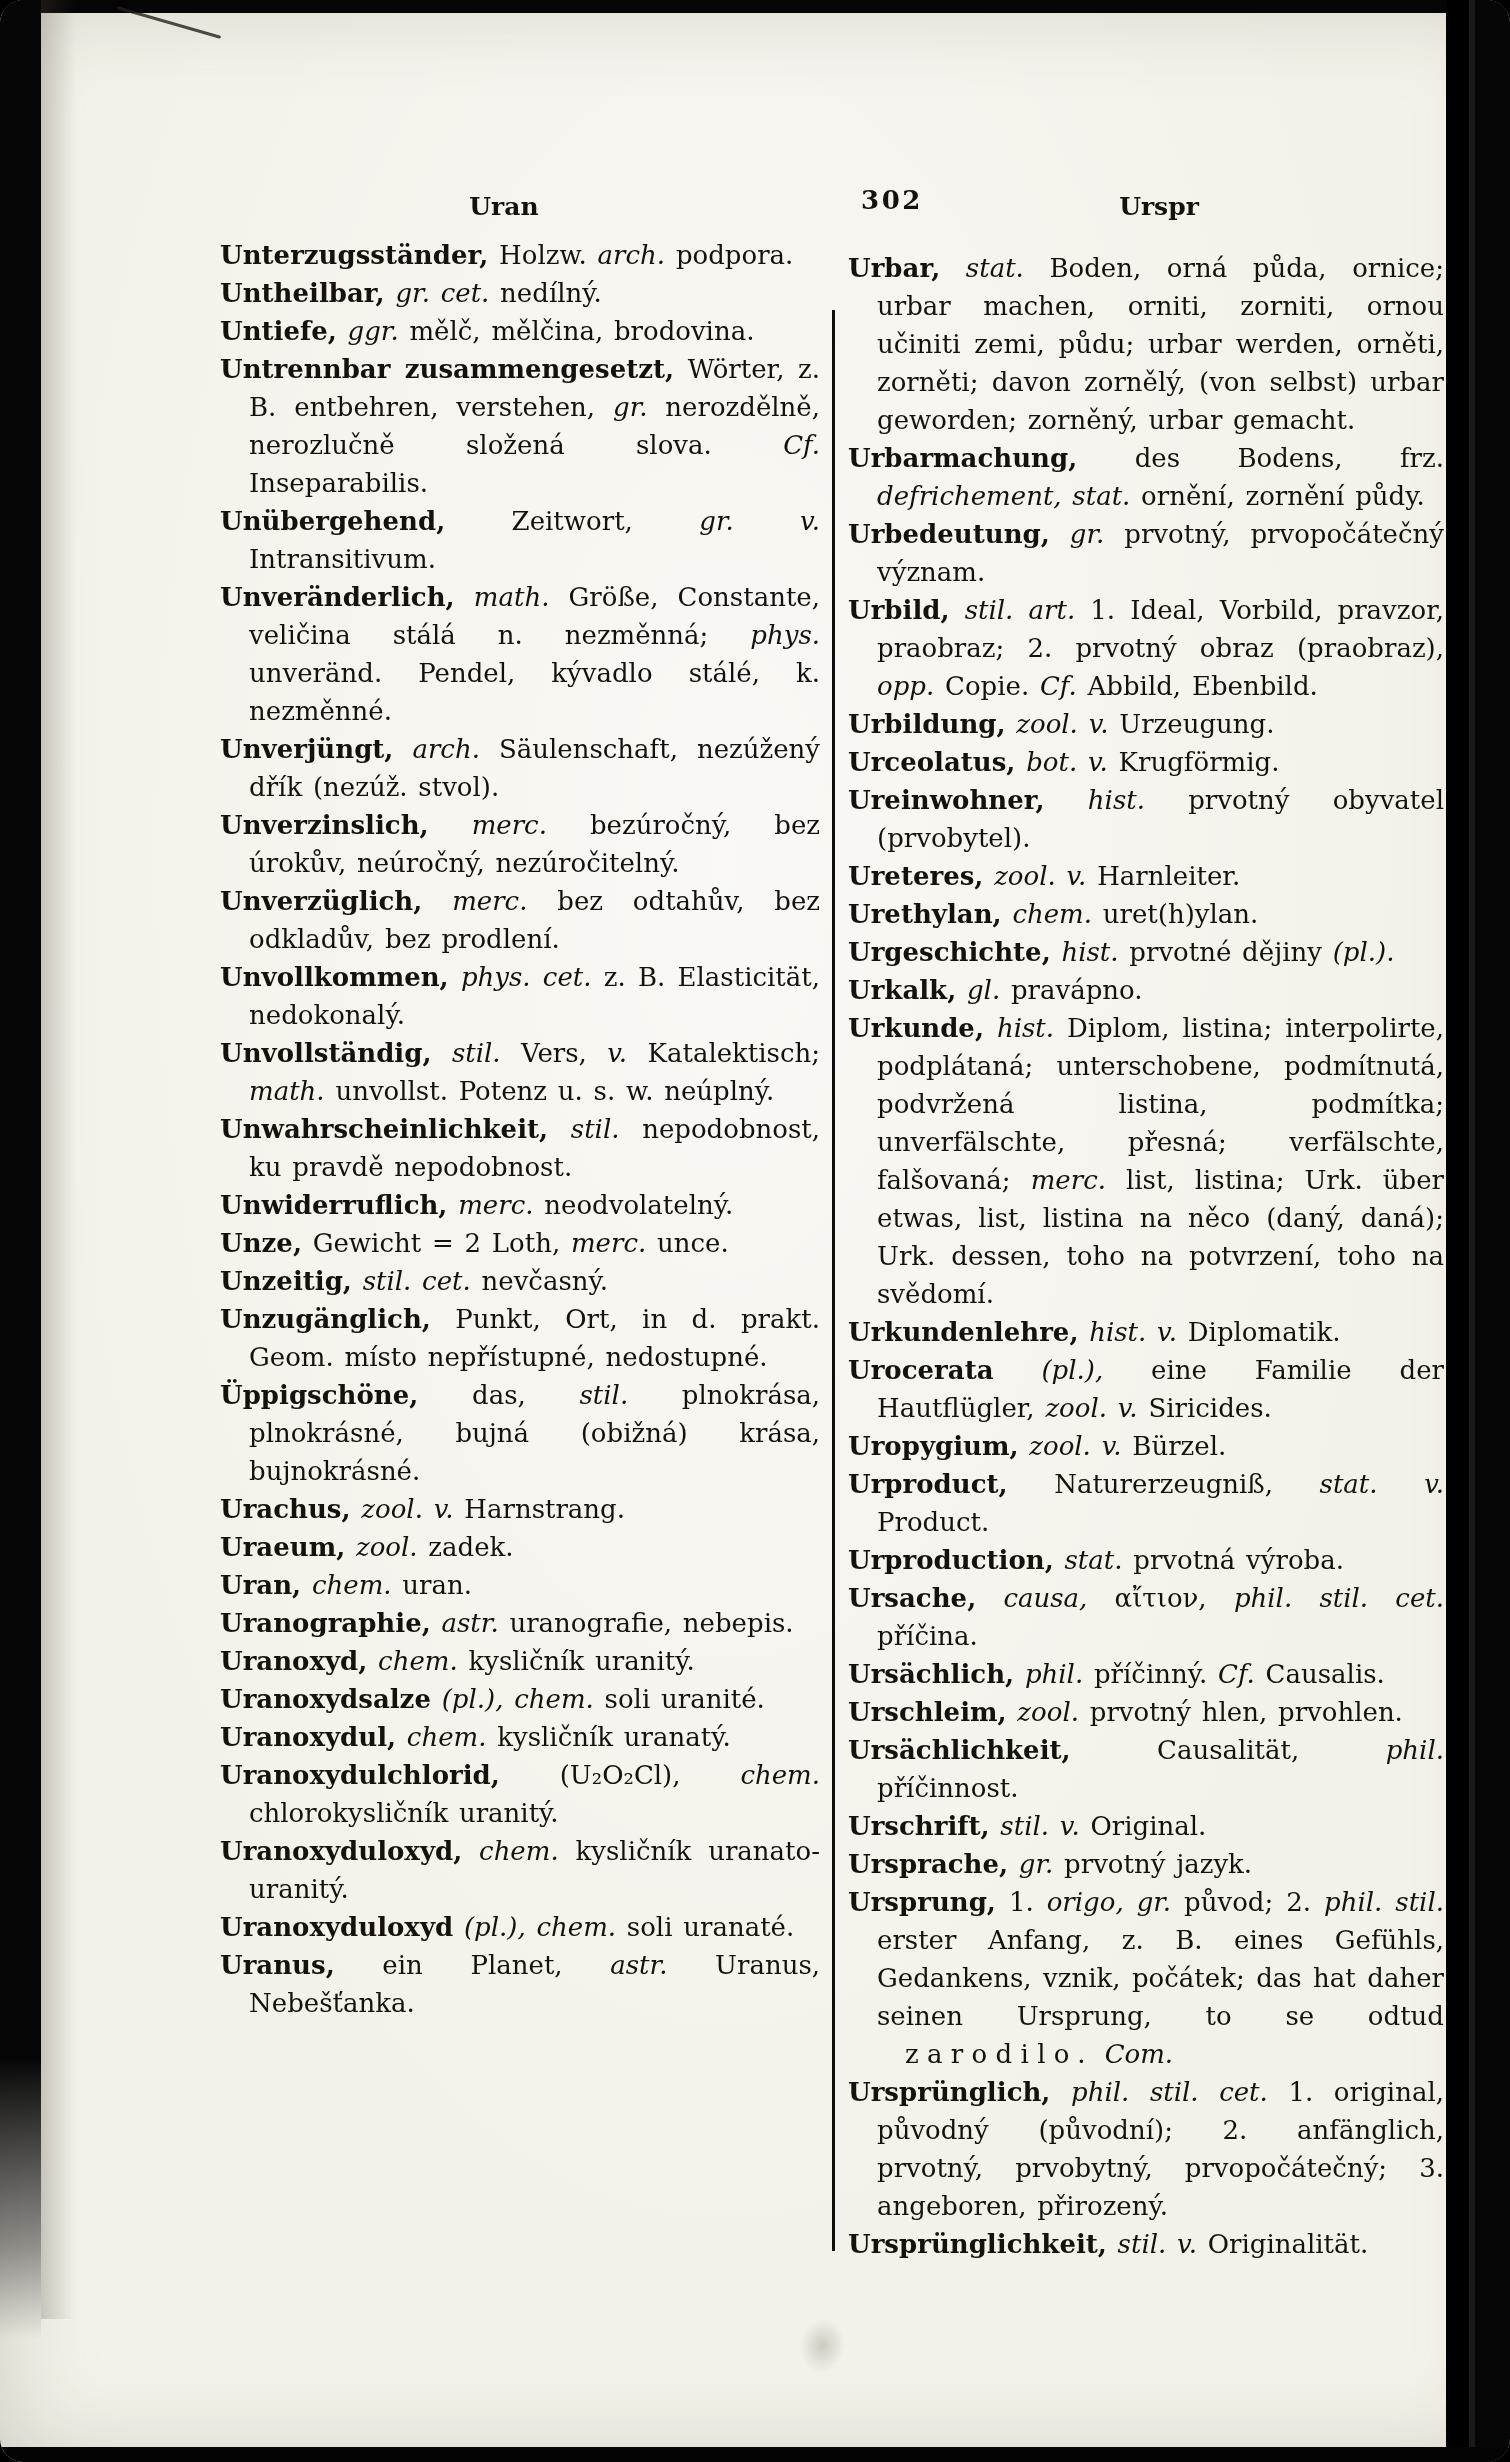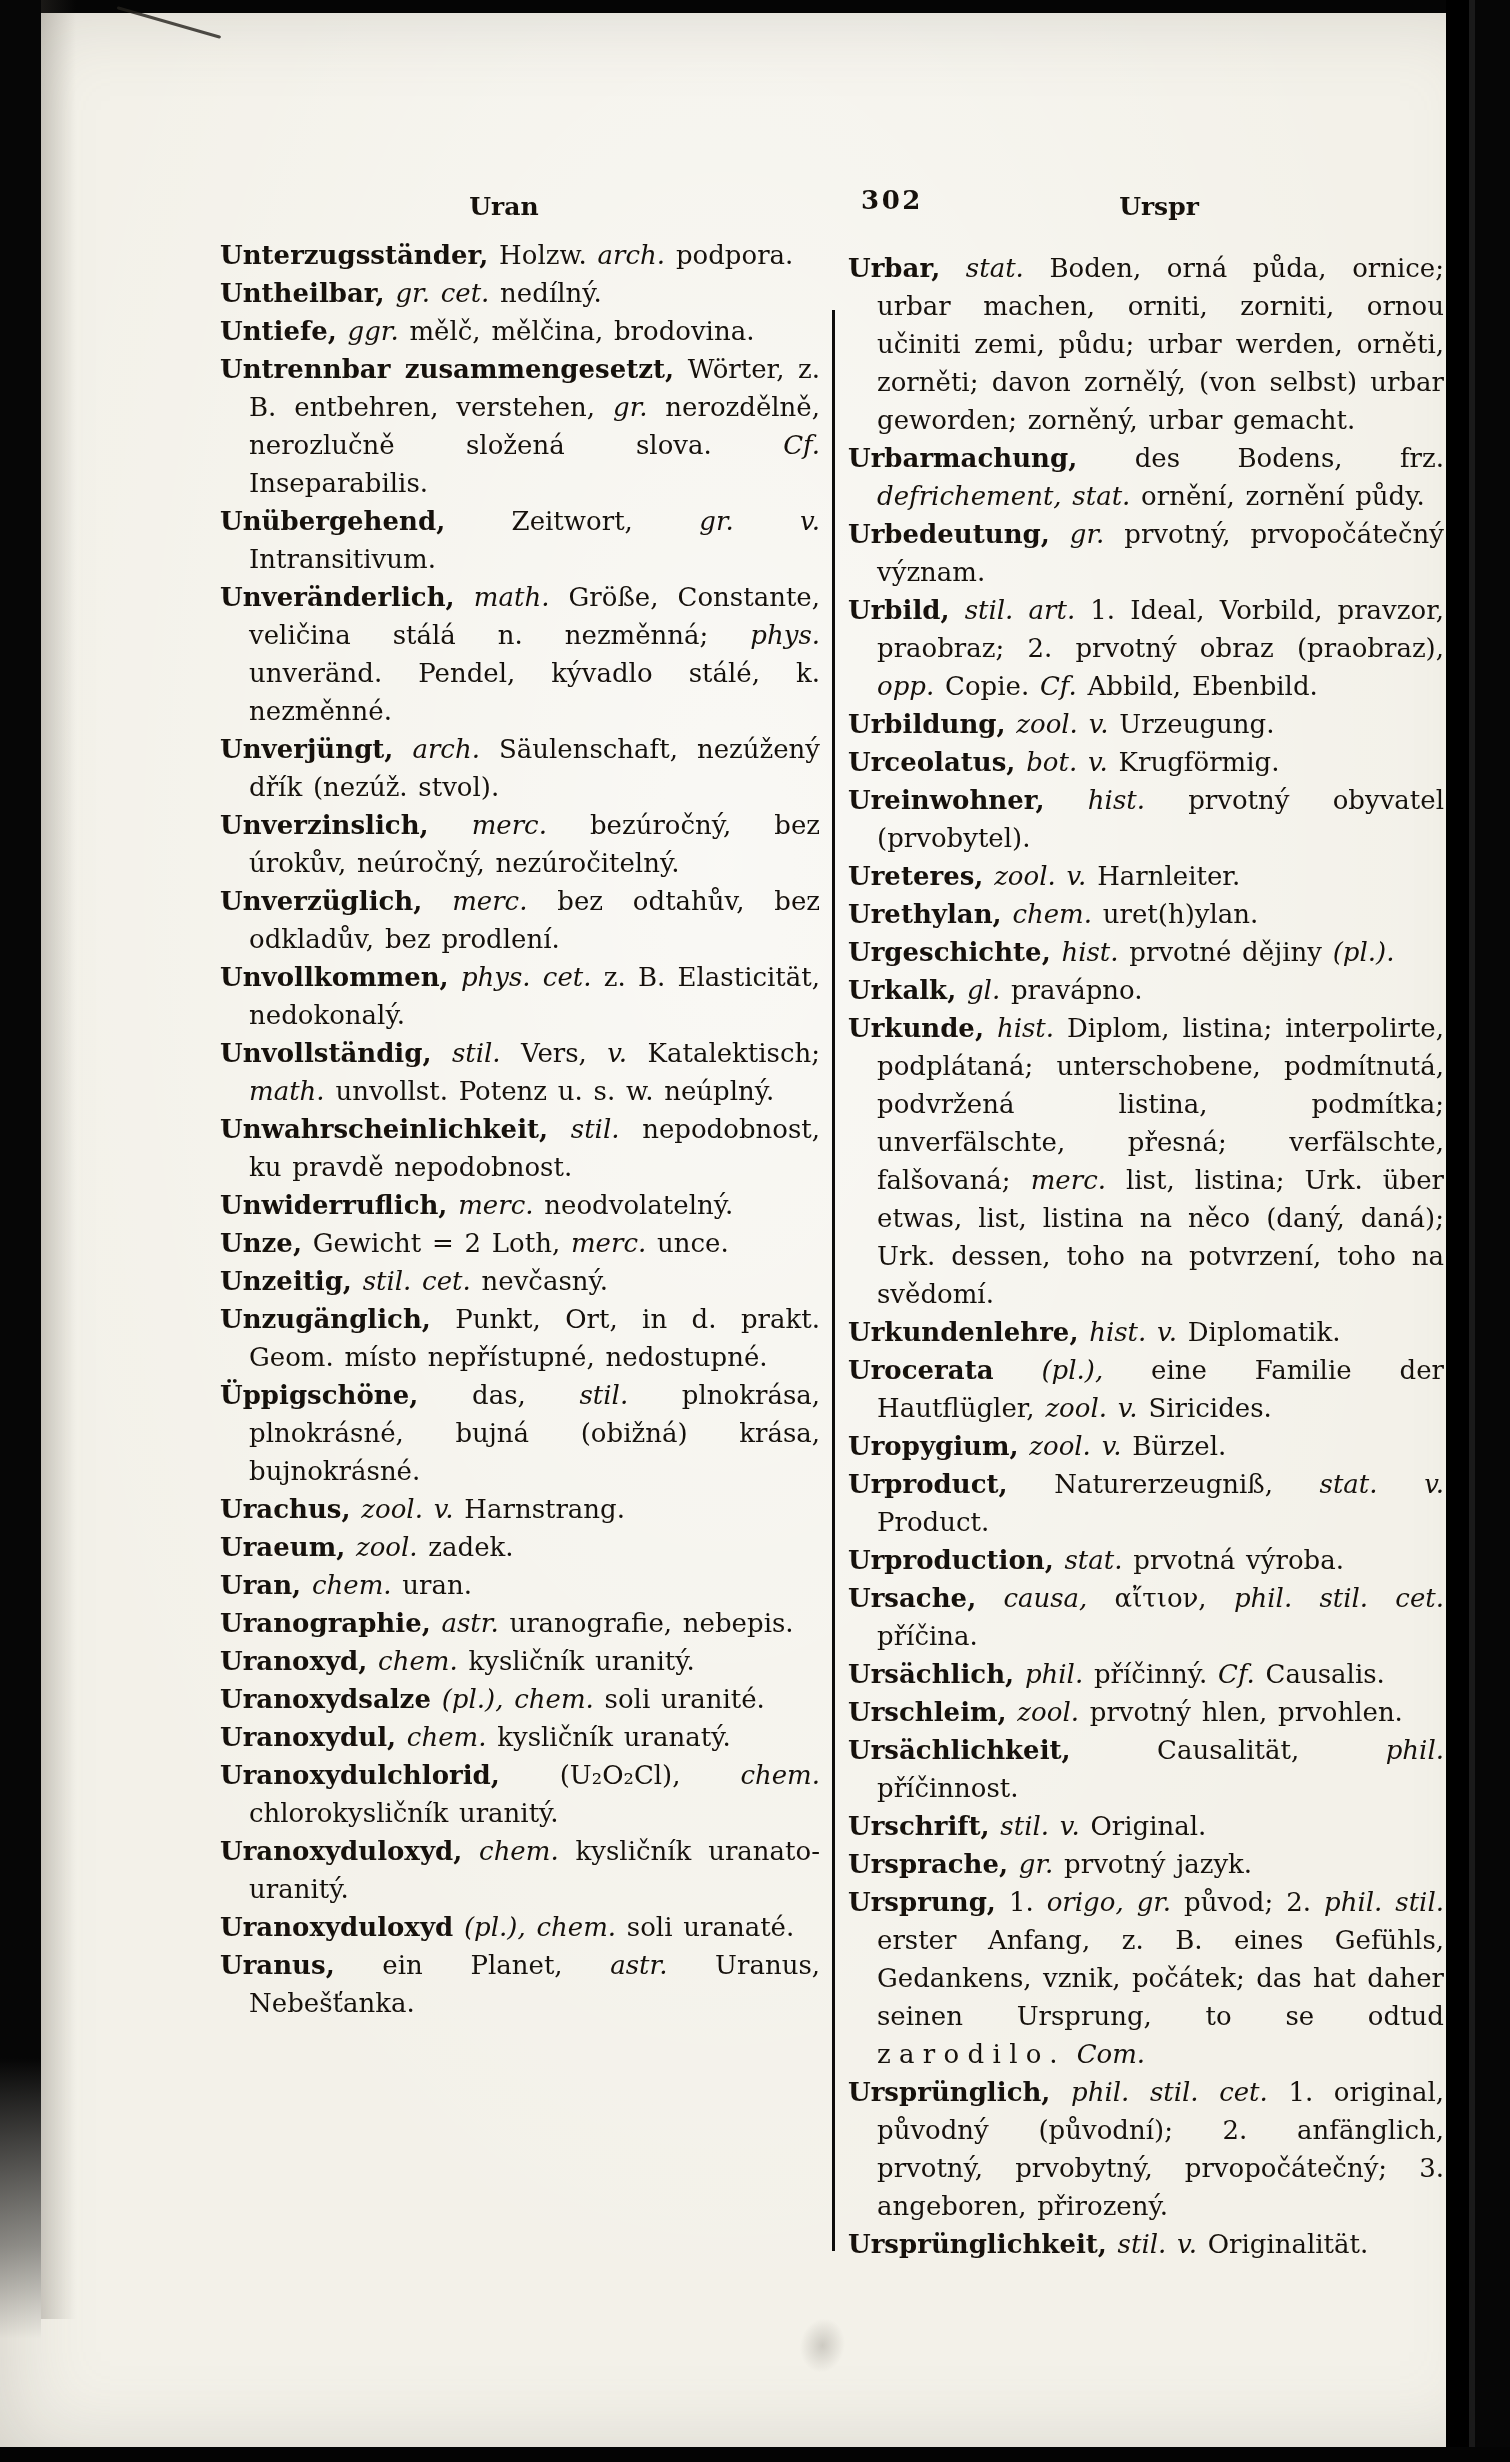--- a/index.html
+++ b/index.html
@@ -4,20 +4,21 @@
 <style>
   html,body{margin:0;padding:0;background:#000;}
   .scan{
     position:relative;width:1510px;height:2462px;overflow:hidden;
     background:
       radial-gradient(ellipse at 48% 35%, rgba(255,255,255,.55), rgba(255,255,255,0) 65%),
       #f3f1e9;
     box-shadow: inset 0 0 91px rgba(110,104,92,.28);
     font-family:"DejaVu Serif","Liberation Serif",serif;
     color:#16110c;
+    border-radius:23px;
   }
   .b-top{position:absolute;top:0;left:0;width:100%;height:13px;background:#050505;}
   .b-left{position:absolute;top:0;left:0;width:41px;height:2339px;
     background:linear-gradient(180deg,#060606 88%,rgba(6,6,6,.4) 96%,rgba(6,6,6,0));}
   .b-right{position:absolute;top:0;right:0;width:64px;height:100%;
     background:linear-gradient(90deg,#000 0 23px,#1a1a1a 23px 29px,#060606 29px 100%);}
   .b-bottom{position:absolute;bottom:0;left:0;width:100%;height:15px;background:#040404;}
   .edge-shade{position:absolute;top:0;left:41px;width:35px;height:2319px;
     background:linear-gradient(90deg,rgba(90,84,74,.25),rgba(90,84,74,0));}
   .fold{position:absolute;left:115px;top:21px;width:108px;height:2.5px;background:#23201c;
@@ -27,21 +28,21 @@
   .hc{left:864px;top:185px;font-size:26px;letter-spacing:2.5px;margin-left:28px;}
   .hr{left:1159px;top:192px;font-size:25px;}
   .rule{position:absolute;left:832px;top:310px;width:3px;height:1941px;background:#0e0d0c;}
   .col{position:absolute;top:236px;width:600px;}
   .colL{left:220px;}
   .colR{left:848px;top:249px;width:596px;}
   .entry{margin:0;font-size:26px;line-height:38px;text-align:justify;
     padding-left:29px;text-indent:-29px;word-spacing:2.5px;}
   .seg-b{font-weight:bold;}
   .seg-i{font-style:italic;}
-  .seg-sp{letter-spacing:.32em;}
+  .seg-sp{letter-spacing:.32em;margin-left:28px;}
   .smudge{position:absolute;left:800px;top:2318px;width:45px;height:55px;border-radius:50%;
     background:radial-gradient(ellipse at 50% 50%, rgba(70,64,56,.22), rgba(70,64,56,0) 70%);
     transform:rotate(12deg);}
 </style>
 </head>
 <body>
 
 <div class="scan">
   <div class="b-top"></div>
   <div class="b-left"></div>

